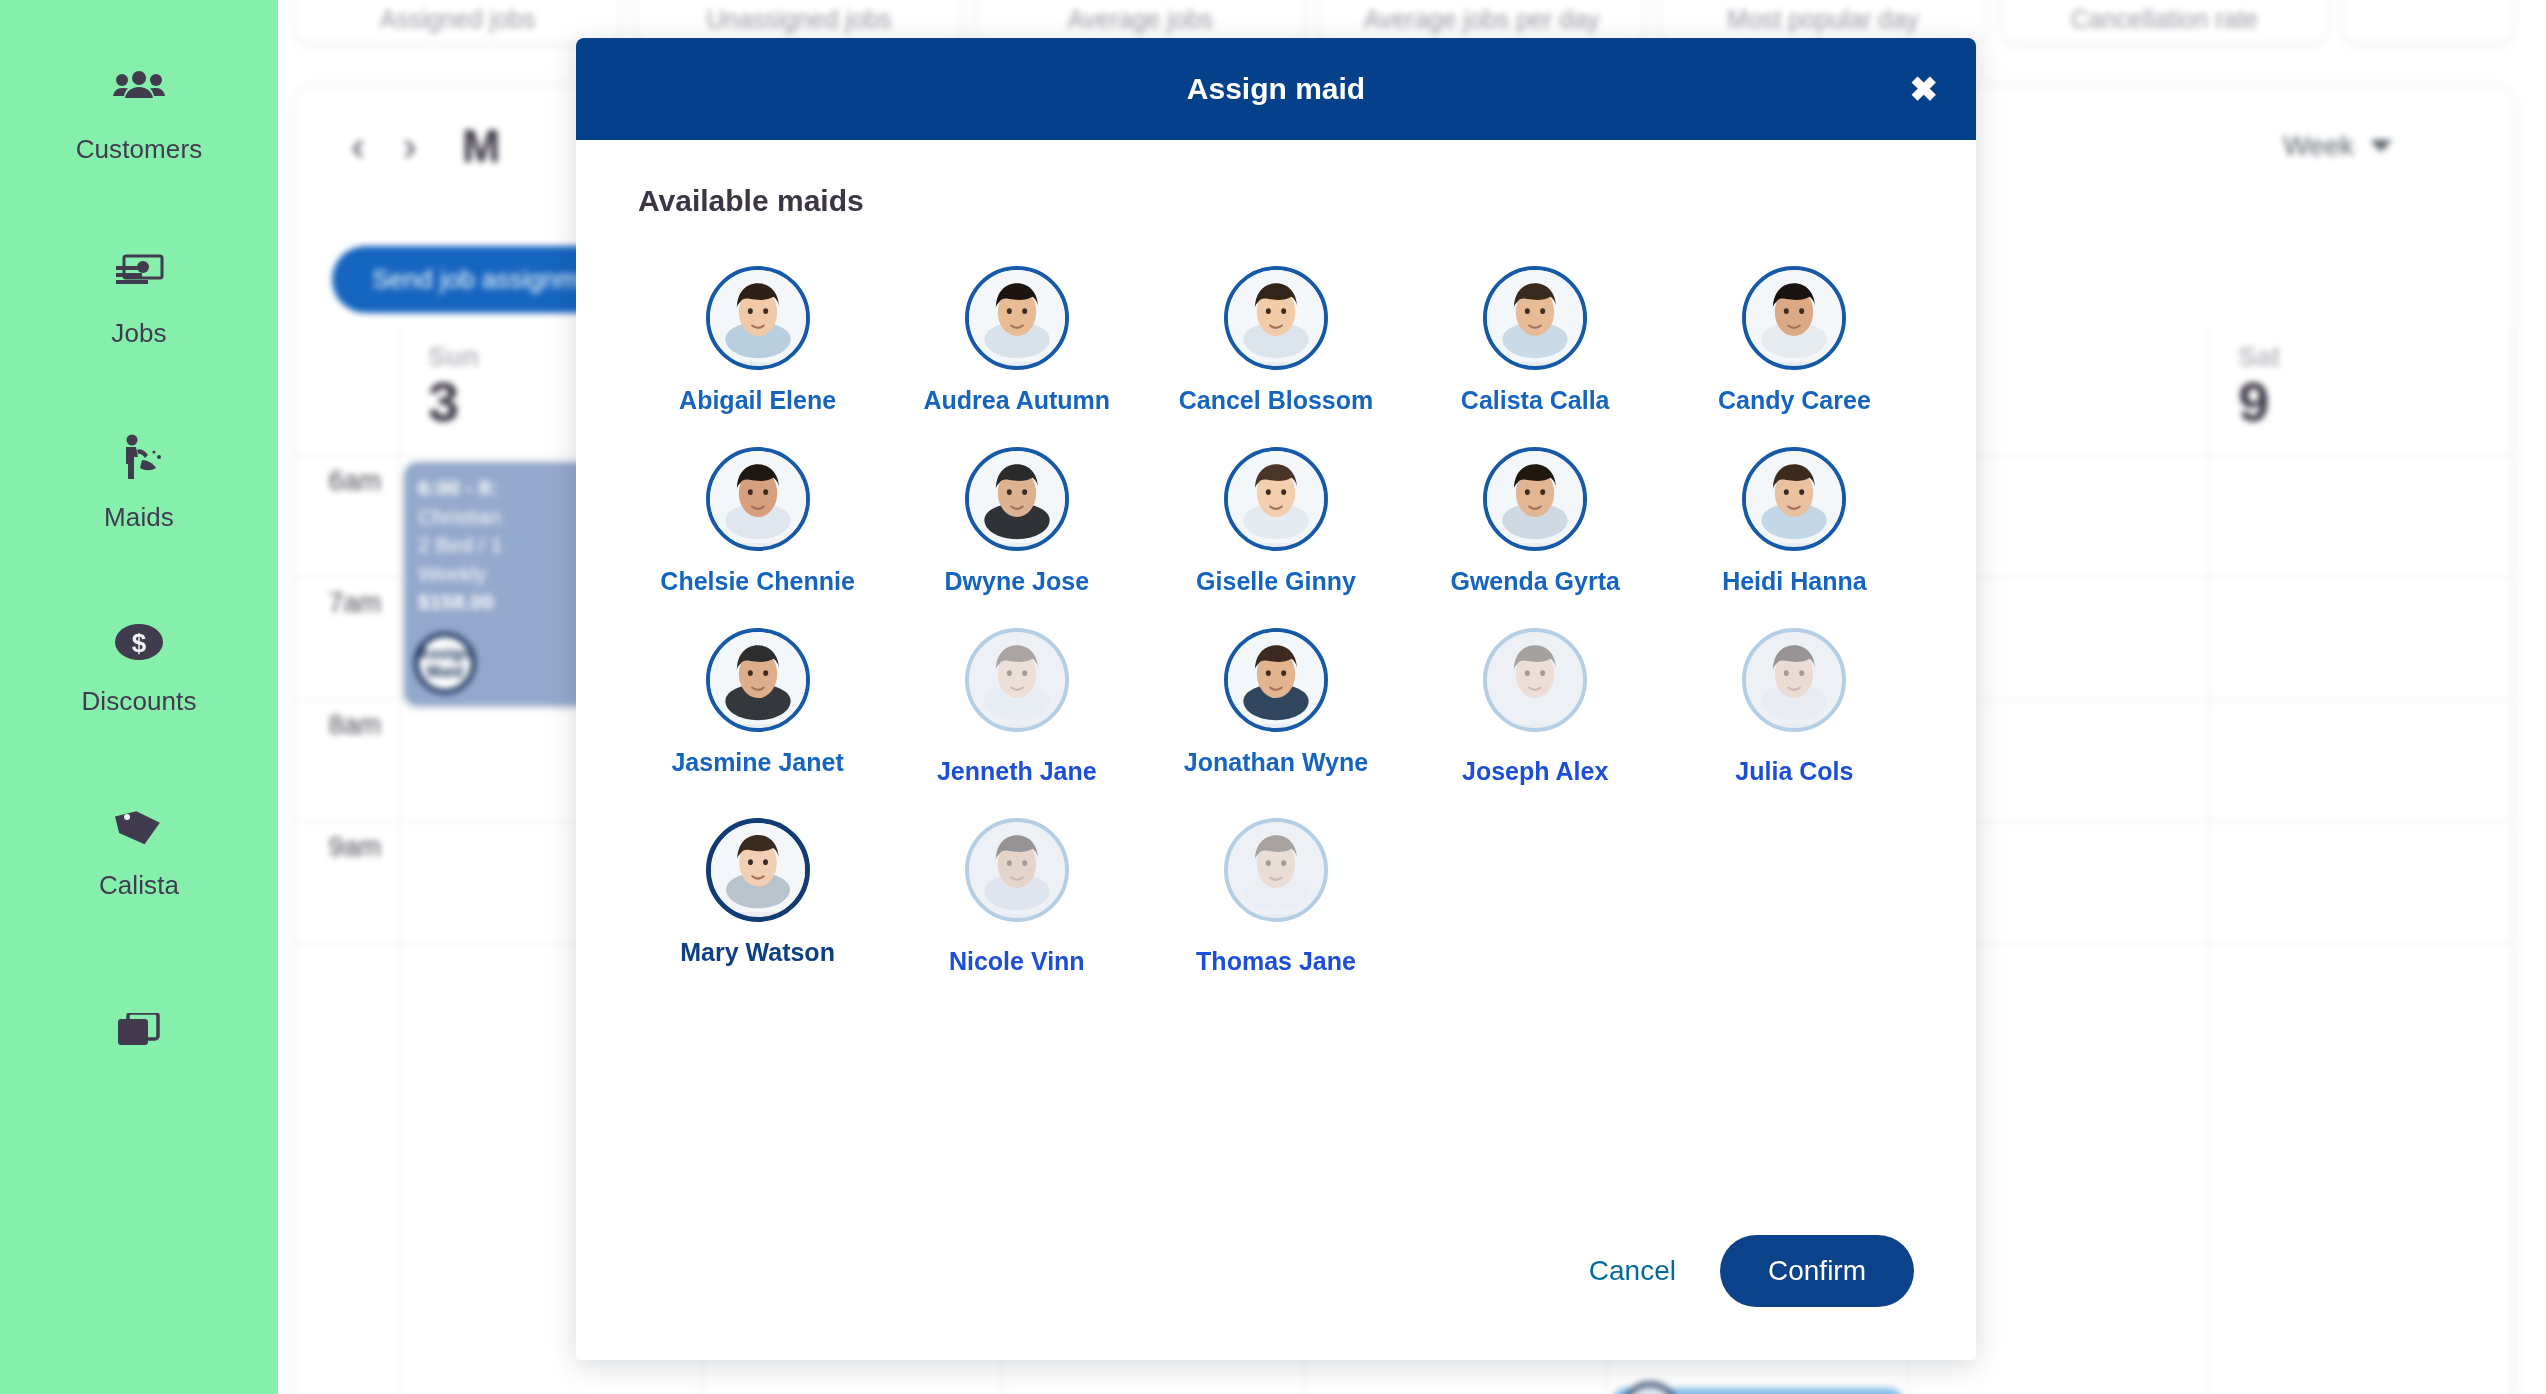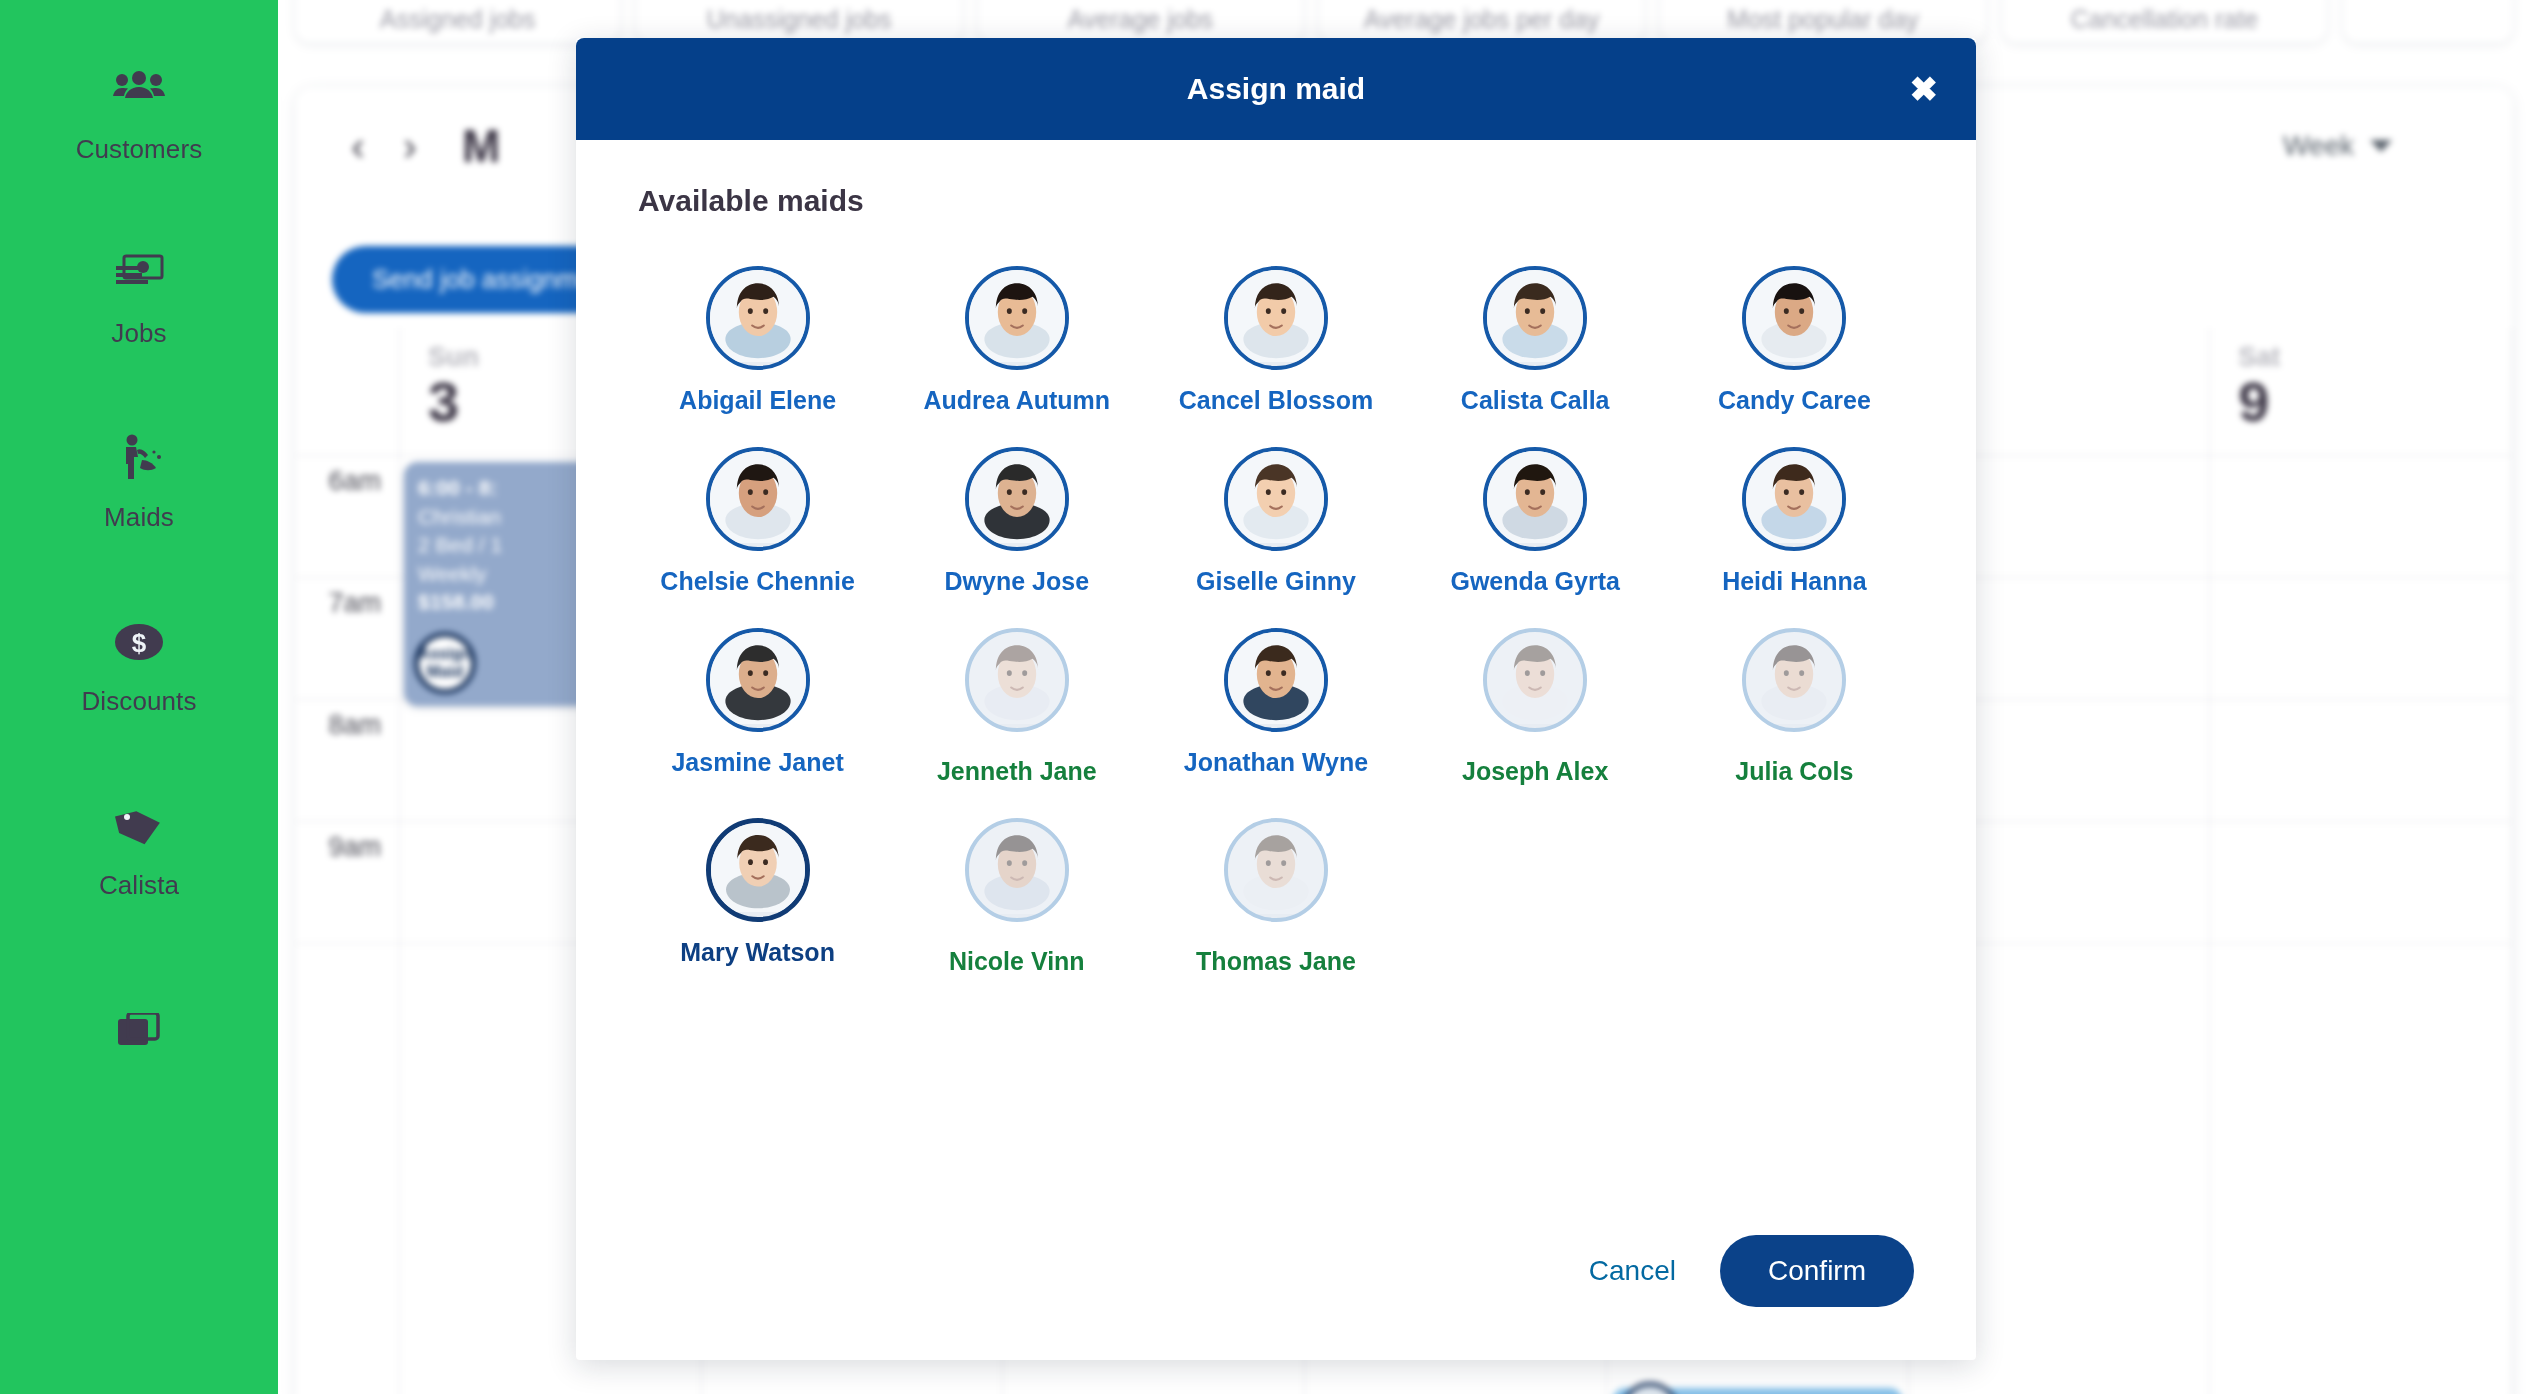--- a/index.html
+++ b/index.html
@@ -7,21 +7,21 @@
     width: 2546px; height: 1394px;
     overflow: hidden;
     font-family: "Liberation Sans", sans-serif;
     background: #ffffff;
   }
   .app { position: relative; width: 2546px; height: 1394px; background: #ffffff; }
 
   
   .sidebar {
     position: absolute; left: 0; top: 0; width: 278px; height: 1394px;
-    background: #22c55e;
+    background: #86efac;
     display: flex; flex-direction: column; align-items: center;
     padding-top: 34px;
     z-index: 5;
   }
   .nav-item {
     width: 162px; height: 158px; border-radius: 18px;
     display: flex; flex-direction: column; align-items: center; justify-content: center;
     gap: 16px; margin-bottom: 26px; cursor: pointer;
   }
   .nav-item .nav-icon { color: #413b4f; display: flex; align-items: center; justify-content: center; height: 56px; }
@@ -150,21 +150,21 @@
     display: flex; align-items: flex-end; justify-content: center; position: relative;
   }
   .maid-cell.selected .maid-av { border-color: #103b75; border-width: 5px; }
   .maid-cell.disabled .maid-av { border-color: #b4cee6; }
   .maid-cell.disabled .maid-av svg { opacity: .42; }
   .maid-name {
     margin-top: 16px; font-size: 25px; font-weight: 700; color: #1565c0;
     white-space: nowrap; text-align: center;
   }
   .maid-cell.selected .maid-name { color: #0d3f82; }
-  .maid-cell.disabled .maid-name { color: #15803d; margin-top: 25px; }
+  .maid-cell.disabled .maid-name { color: #1d4ed8; margin-top: 25px; }
   .modal-footer {
     flex: 0 0 150px; display: flex; align-items: center; justify-content: flex-end;
     padding: 0 62px 28px 0; gap: 44px;
   }
   .cancel-btn {
     background: none; border: none; font-family: inherit;
     font-size: 28px; color: #0369a1; cursor: pointer;
   }
   .confirm-btn {
     background: #0b4289; border: none; border-radius: 40px; color: #ffffff;

